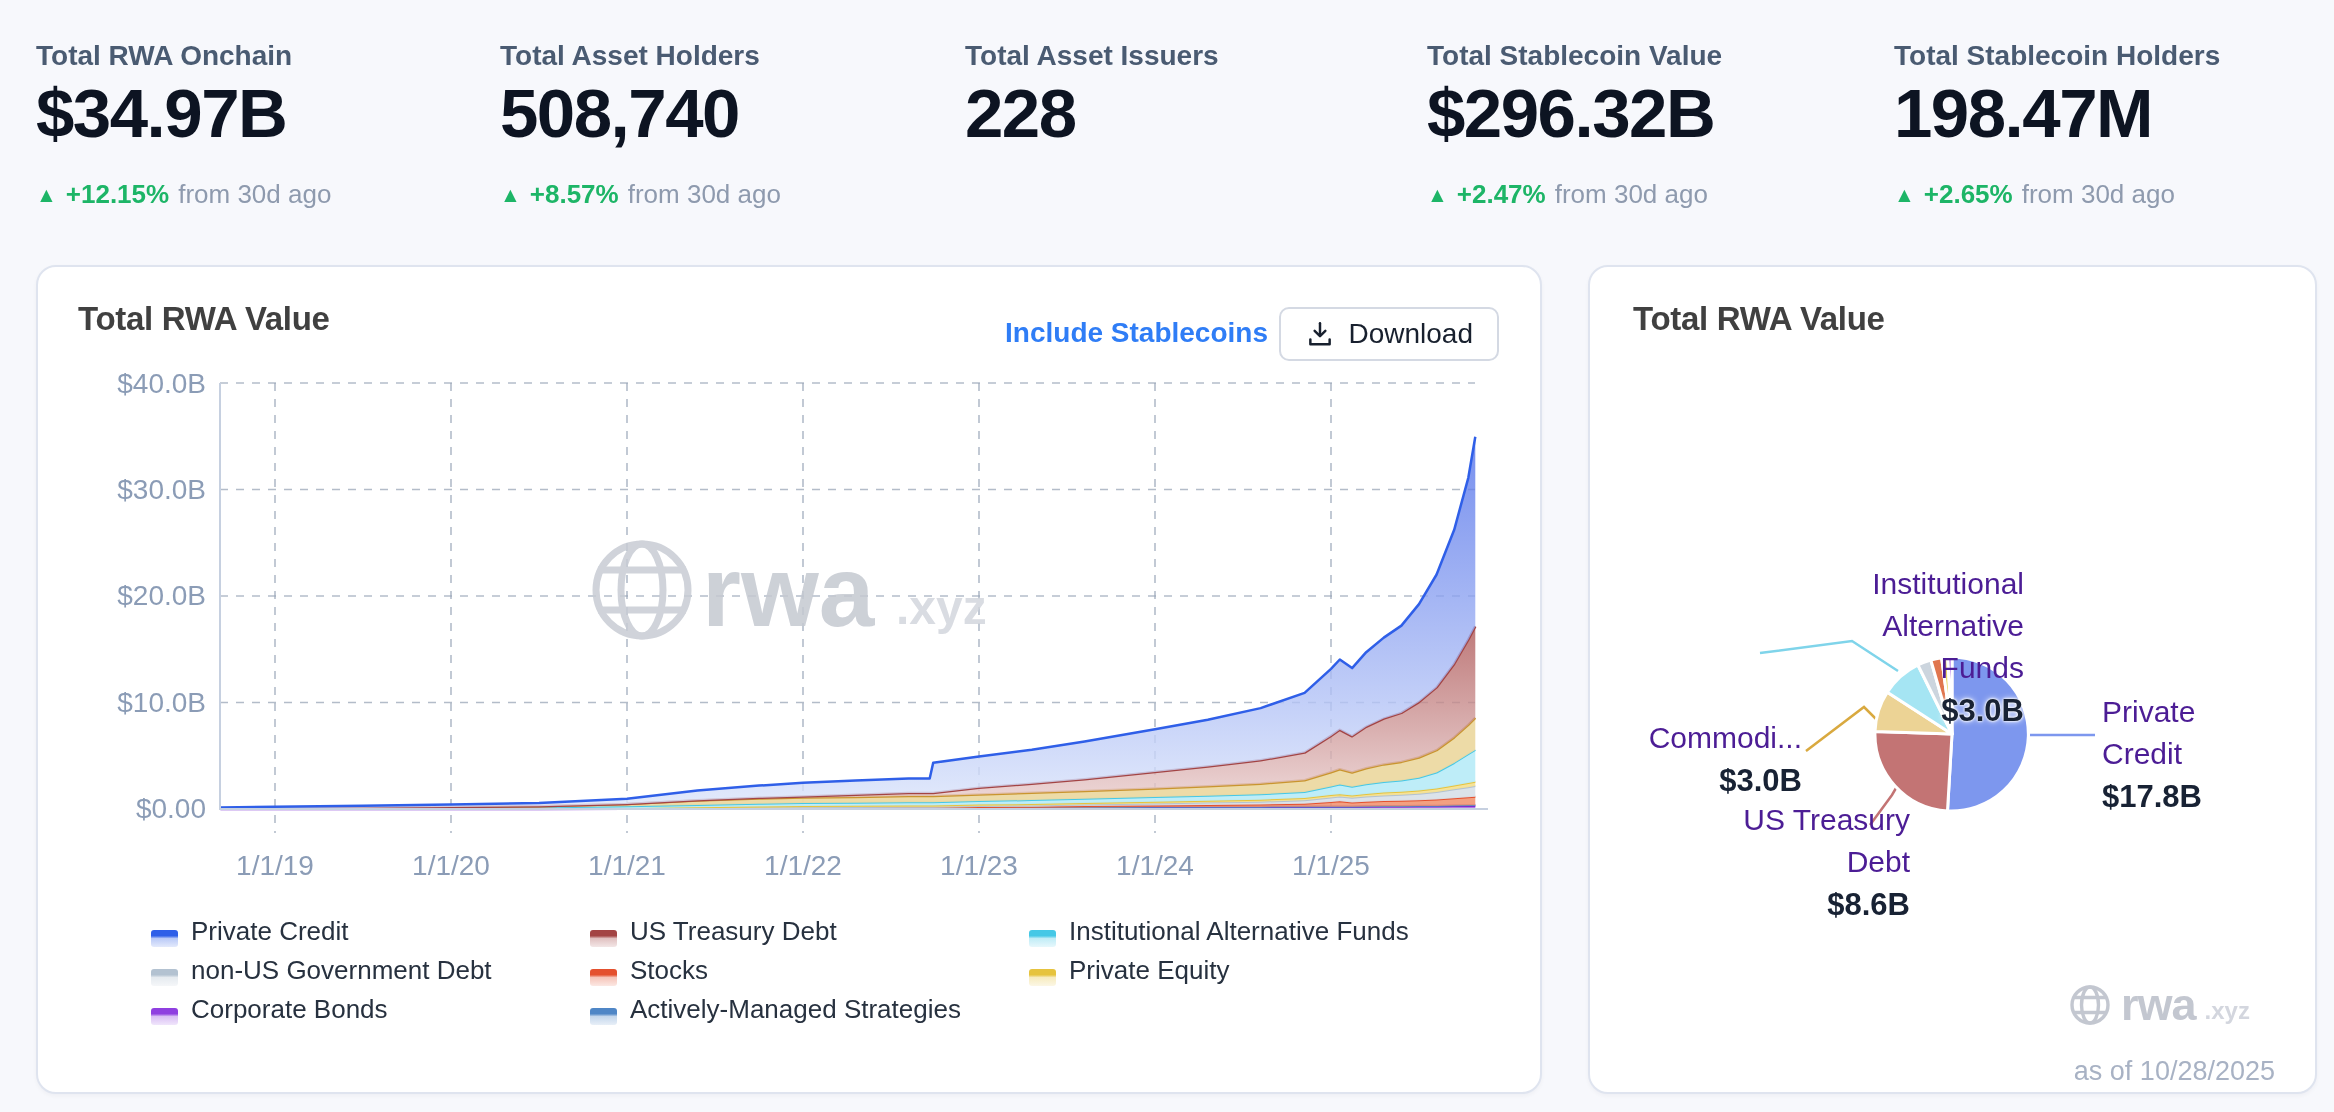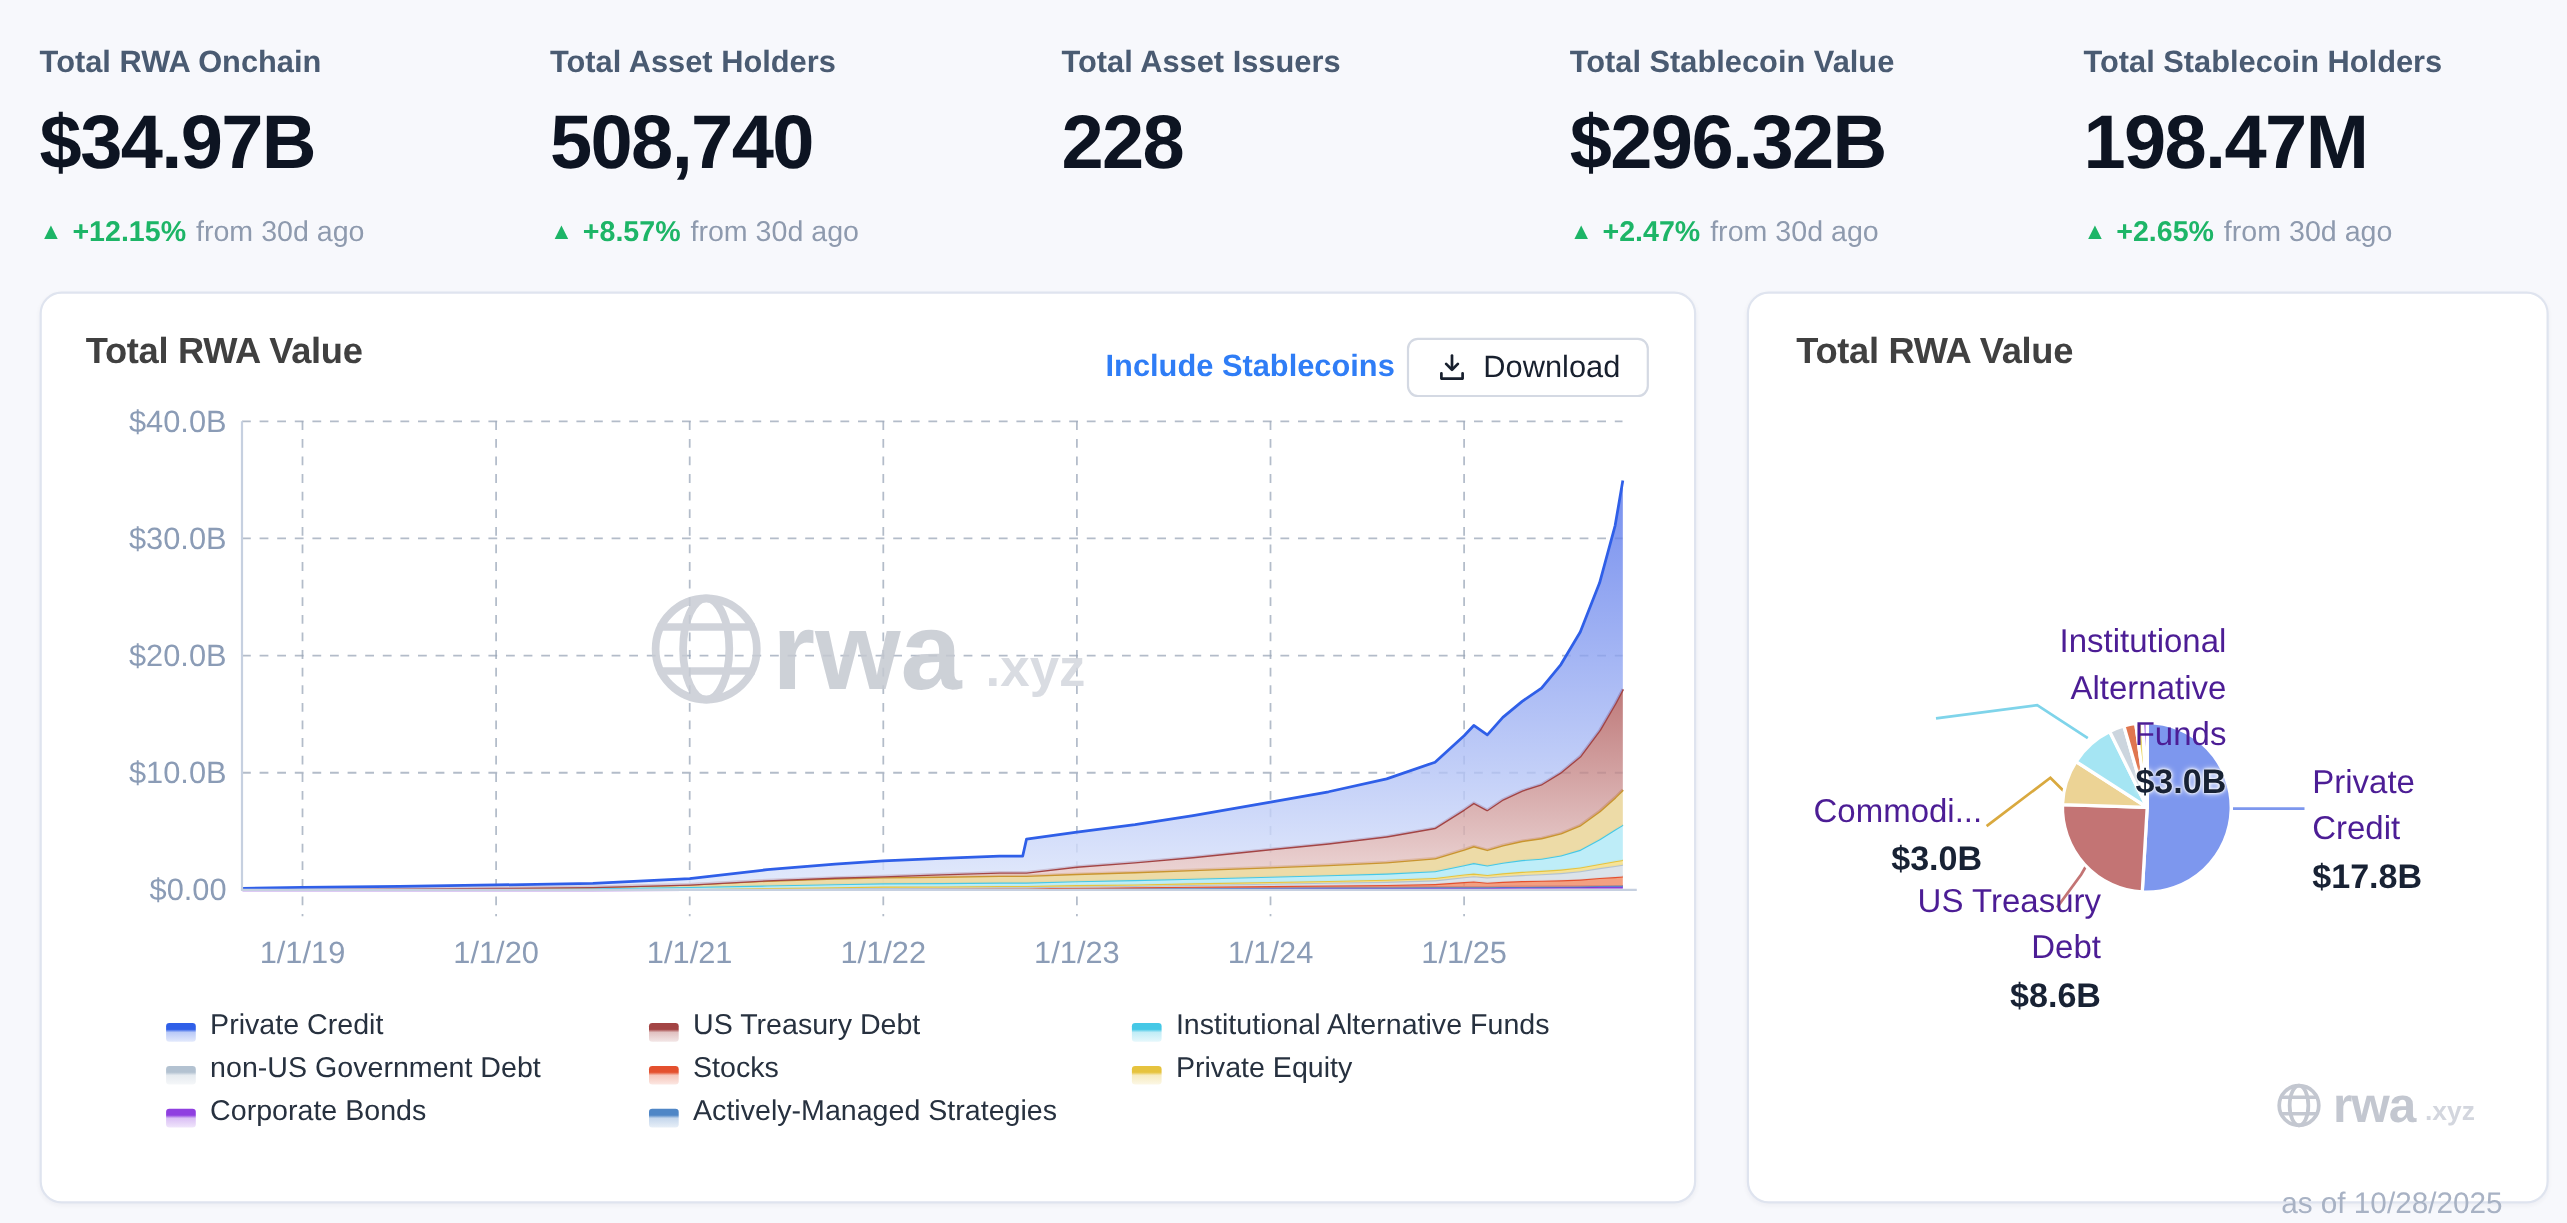--- a/index.html
+++ b/index.html
@@ -3,21 +3,21 @@
 <meta charset="utf-8">
 <style>
   html,body{margin:0;padding:0}
   body{
     width:2334px;height:1112px;position:relative;overflow:hidden;
     background:#f7f8fc;color:#0e1726;
     font-family:"Liberation Sans",sans-serif;
   }
   
   .stat{position:absolute;top:40px}
-  .stat .lbl{font-size:28px;font-weight:600;color:#4a5b72;margin-bottom:18px}
+  .stat .lbl{font-size:28px;font-weight:600;color:#4a5b72;margin-bottom:2px}
   .stat .val{font-size:69px;font-weight:700;color:#0d1422;letter-spacing:-1.5px;margin-bottom:26px}
   .stat .delta{font-size:26px;color:#8e9aae;display:flex;align-items:center;gap:9px;font-weight:500}
   .delta .tri{color:#1db567;font-size:21px;line-height:1}
   .delta .pct{color:#1db567;font-weight:700}
   
   .card{position:absolute;top:265px;height:825px;background:#fff;border:2px solid #dfe4ef;border-radius:20px;box-shadow:0 2px 4px rgba(20,30,60,.04)}
   #area-card{left:36px;width:1502px}
   #pie-card{left:1588px;width:725px}
   .card-title{position:absolute;top:33px;font-size:33px;font-weight:700;color:#404040;letter-spacing:-.3px}
   #area-card .card-title{left:40px}
@@ -267,14 +267,14 @@
       <g fill="none" stroke="#c3c7d0" stroke-width="3.4">
         <circle cx="22" cy="22" r="18"></circle>
         <ellipse cx="22" cy="22" rx="8.5" ry="18"></ellipse>
         <line x1="5" y1="14.5" x2="39" y2="14.5"></line>
         <line x1="5" y1="29.5" x2="39" y2="29.5"></line>
       </g>
     </svg>
     <span class="logo-word">rwa</span>
     <span class="logo-tld">.xyz</span>
   </div>
-  <div class="asof" style="right:40px;top:812px">as of 10/28/2025</div>
+  <div class="asof" style="right:40px;top:789px">as of 10/28/2025</div>
 </div>
 
 </body></html>

